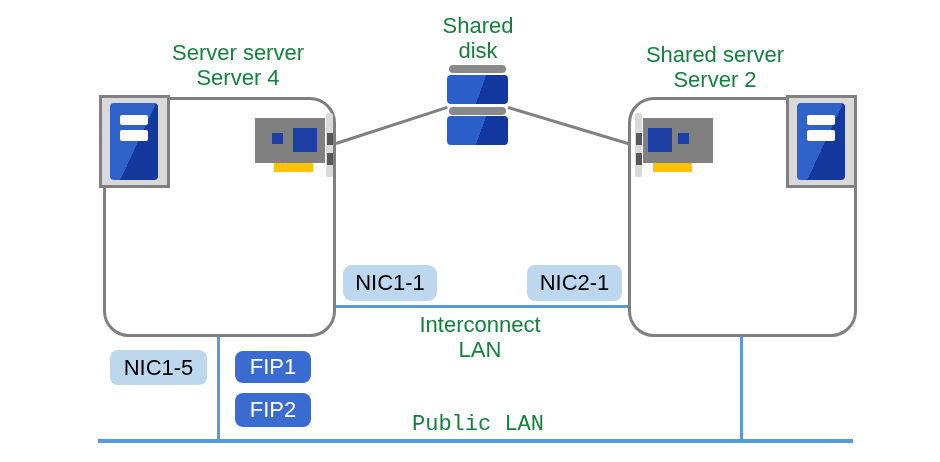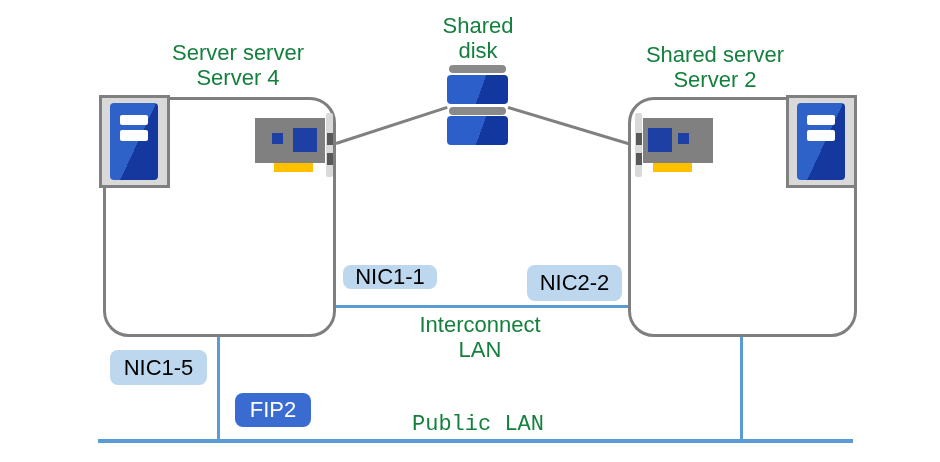--- a/index.html
+++ b/index.html
@@ -99,30 +99,33 @@
     <div class="nic-sq" style="left:13px;top:16px;width:24px;height:24px;"></div>
     <div class="nic-sq" style="left:43px;top:21px;width:11px;height:11px;"></div>
     <div class="nic-tab" style="left:18px;top:51px;width:39px;height:9px;"></div>
   </div>
 
   <div class="blueline" style="left:336px;top:305px;width:292px;height:3px;"></div>
   <div class="blueline" style="left:98px;top:439px;width:755px;height:4px;"></div>
   <div class="blueline" style="left:217px;top:337px;width:3px;height:103px;"></div>
   <div class="blueline" style="left:740px;top:337px;width:3px;height:103px;"></div>
 
-  <div class="chip light" style="left:343px;top:265px;width:94px;height:24px;">
+  <div class="chip light" style="left:343px;top:265px;width:94px;height:36px;border-radius:9px;">
     <span>NIC1-1</span>
   </div>
   <div class="chip light" style="left:527px;top:265px;width:95px;height:36px;">
-    <span>NIC2-2</span>
+    <span>NIC2-1</span>
   </div>
   <div class="chip light" style="left:110px;top:350px;width:97px;height:35px;">
     <span>NIC1-5</span>
   </div>
 
+  <div class="chip dark" style="left:235px;top:351px;width:76px;height:32px;">
+    <span>FIP1</span>
+  </div>
   <div class="chip dark" style="left:235px;top:393px;width:76px;height:34px;">
     <span>FIP2</span>
   </div>
 
   <div class="txt" style="left:380px;top:312px;width:200px;">
     <div>Interconnect</div>
     <div>LAN</div>
   </div>
   <div class="txt" style="left:378px;top:412px;width:200px;font-family:Liberation Mono, monospace;">
     <span>Public LAN</span>

